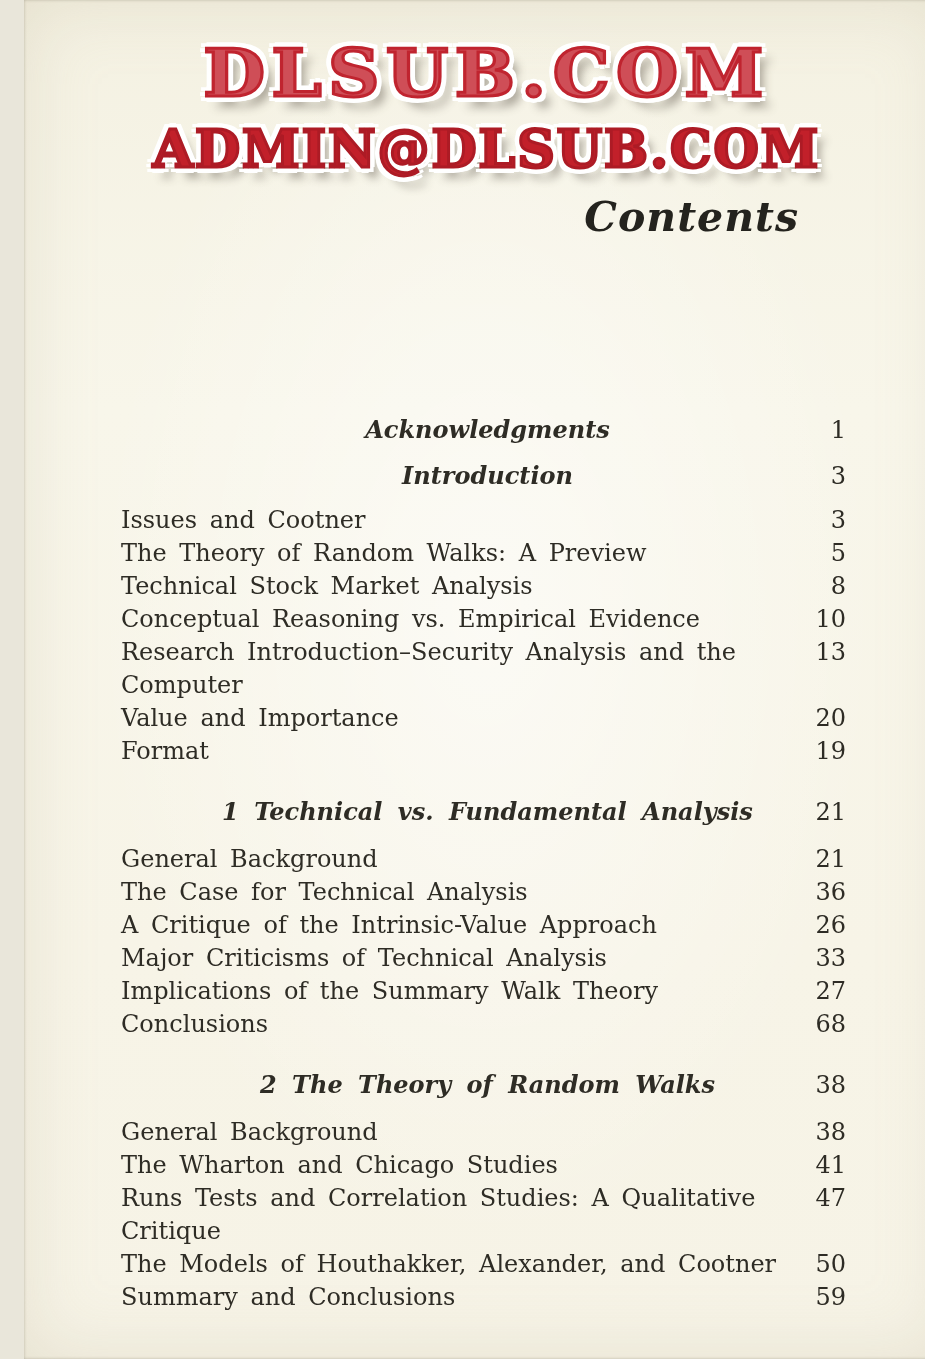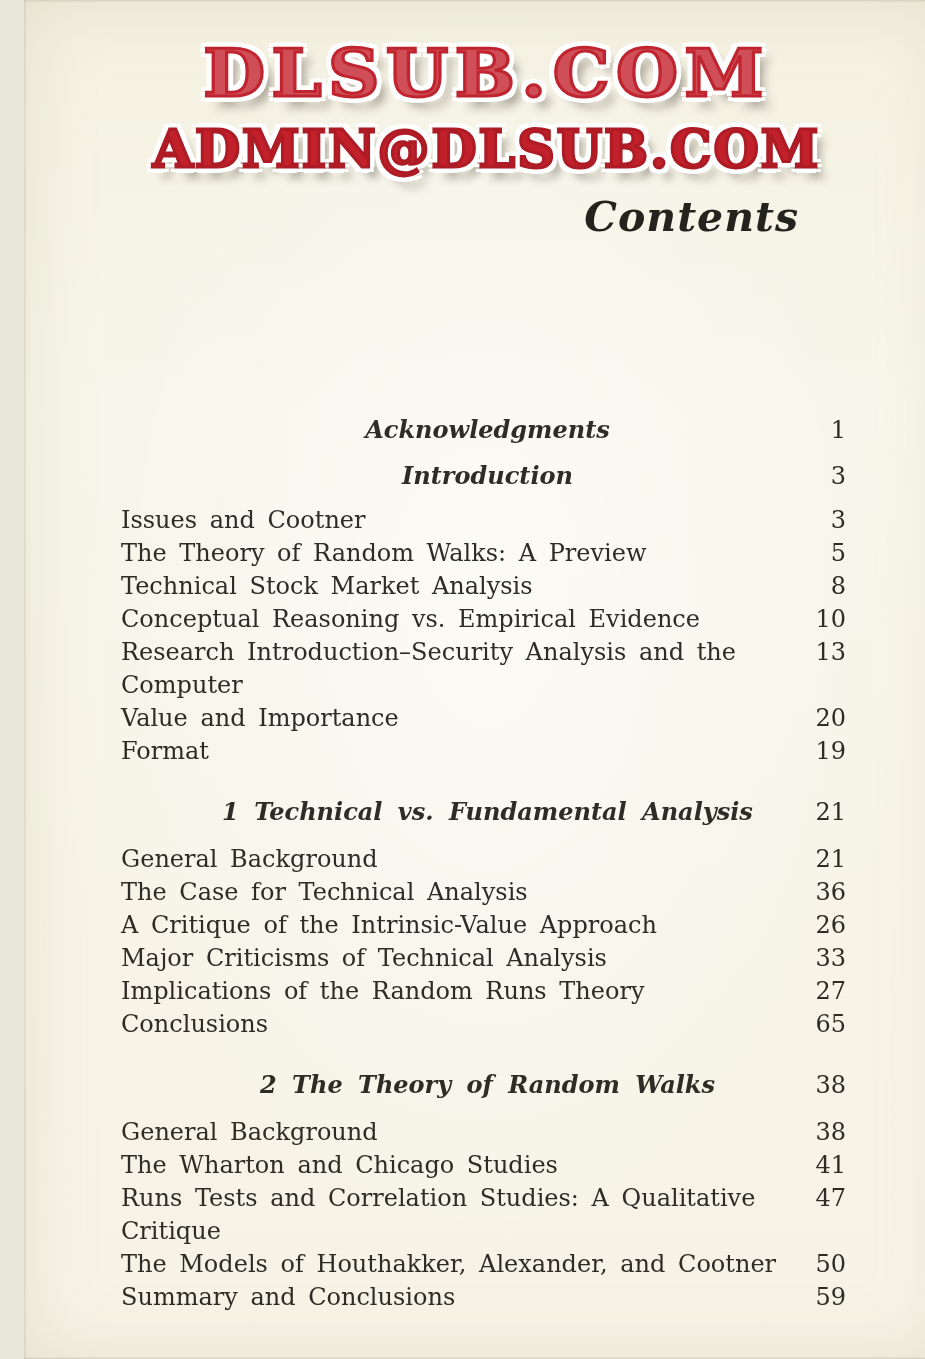--- a/index.html
+++ b/index.html
@@ -167,27 +167,27 @@
       <span class="label">A Critique of the Intrinsic-Value Approach</span>
       <span class="pagenum">26</span>
     </div>
 
     <div class="row">
       <span class="label">Major Criticisms of Technical Analysis</span>
       <span class="pagenum">33</span>
     </div>
 
     <div class="row">
-      <span class="label">Implications of the Random Runs Theory</span>
+      <span class="label">Implications of the Summary Walk Theory</span>
       <span class="pagenum">27</span>
     </div>
 
     <div class="row">
       <span class="label">Conclusions</span>
-      <span class="pagenum">65</span>
+      <span class="pagenum">68</span>
     </div>
 
     <div class="row heading h-chapter">
       <span class="label">2  The Theory of Random Walks</span>
       <span class="pagenum">38</span>
     </div>
 
     <div class="row">
       <span class="label">General Background</span>
       <span class="pagenum">38</span>

